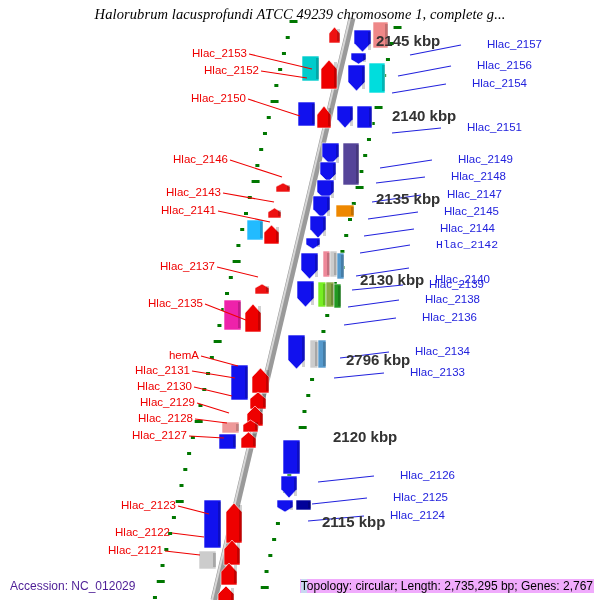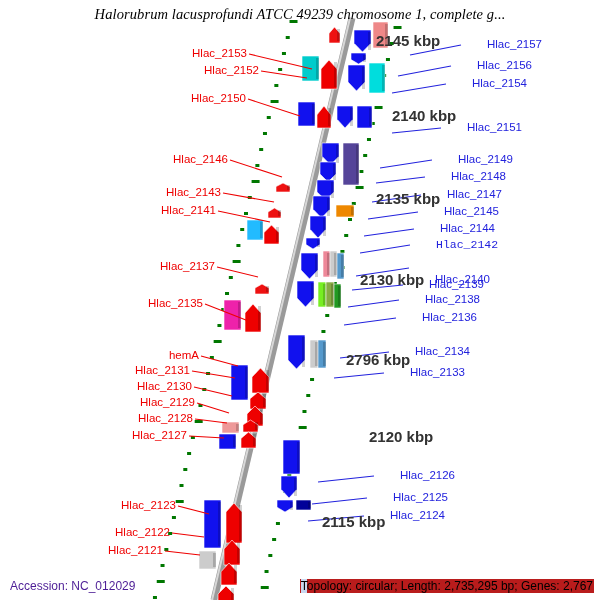--- a/index.html
+++ b/index.html
@@ -20,21 +20,21 @@
   .lbl{position:absolute;white-space:nowrap;font-size:11.5px;
        font-family:"Liberation Sans",sans-serif;z-index:30;}
   .lbl.red{color:#ee0000;text-align:right;}
   .lbl.blue{color:#2222dd;text-align:left;padding-left:24px;}
   .kbp{position:absolute;white-space:nowrap;font-size:15px;font-weight:bold;
        color:#333;font-family:"Liberation Sans",sans-serif;z-index:31;}
 
   .footer{position:absolute;left:0;bottom:0;width:600px;height:26px;z-index:50;}
   .footer .acc{position:absolute;left:10px;top:5px;font-size:12px;color:#4c1d95;}
   .footer .topo{position:absolute;right:6px;top:5px;font-size:12px;color:#000;
-                background:#b91c1c;padding:0 1px;}
+                background:#f0abfc;padding:0 1px;}
   .footer .topo .hl{background:#c8d8f0;}
 </style>
 </head>
 <body>
 
 <div id="stage">
 
   <div class="title">Halorubrum lacusprofundi ATCC 49239 chromosome 1, complete g...</div>
 
   <svg class="layer" id="featureLayer">
@@ -421,21 +421,21 @@
       <div class="lbl blue" style="top: 345px; left: 391px;">Hlac_2134</div>
       <div class="lbl blue" style="top: 366px; left: 386px;">Hlac_2133</div>
       <div class="lbl blue" style="top: 469px; left: 376px;">Hlac_2126</div>
       <div class="lbl blue" style="top: 491px; left: 369px;">Hlac_2125</div>
       <div class="lbl blue" style="top: 509px; left: 366px;">Hlac_2124</div>
       <div class="kbp" style="left: 376px; top: 32px;">2145 kbp</div>
       <div class="kbp" style="left: 392px; top: 107px;">2140 kbp</div>
       <div class="kbp" style="left: 376px; top: 190px;">2135 kbp</div>
       <div class="kbp" style="left: 360px; top: 271px;">2130 kbp</div>
       <div class="kbp" style="left: 346px; top: 351px;">2796 kbp</div>
-      <div class="kbp" style="left: 333px; top: 428px; margin-left: 36px;">2120 kbp</div>
+      <div class="kbp" style="left: 333px; top: 428px;">2120 kbp</div>
       <div class="kbp" style="left: 322px; top: 513px;">2115 kbp</div>
     </div>
 
   <div class="footer">
     <div class="acc">Accession: NC_012029</div>
     <div class="topo"><span class="hl">T</span><span>opology: circular; Length: 2,735,295 bp; Genes: 2,767</span></div>
   </div>
 </div>
 
 </body></html>

